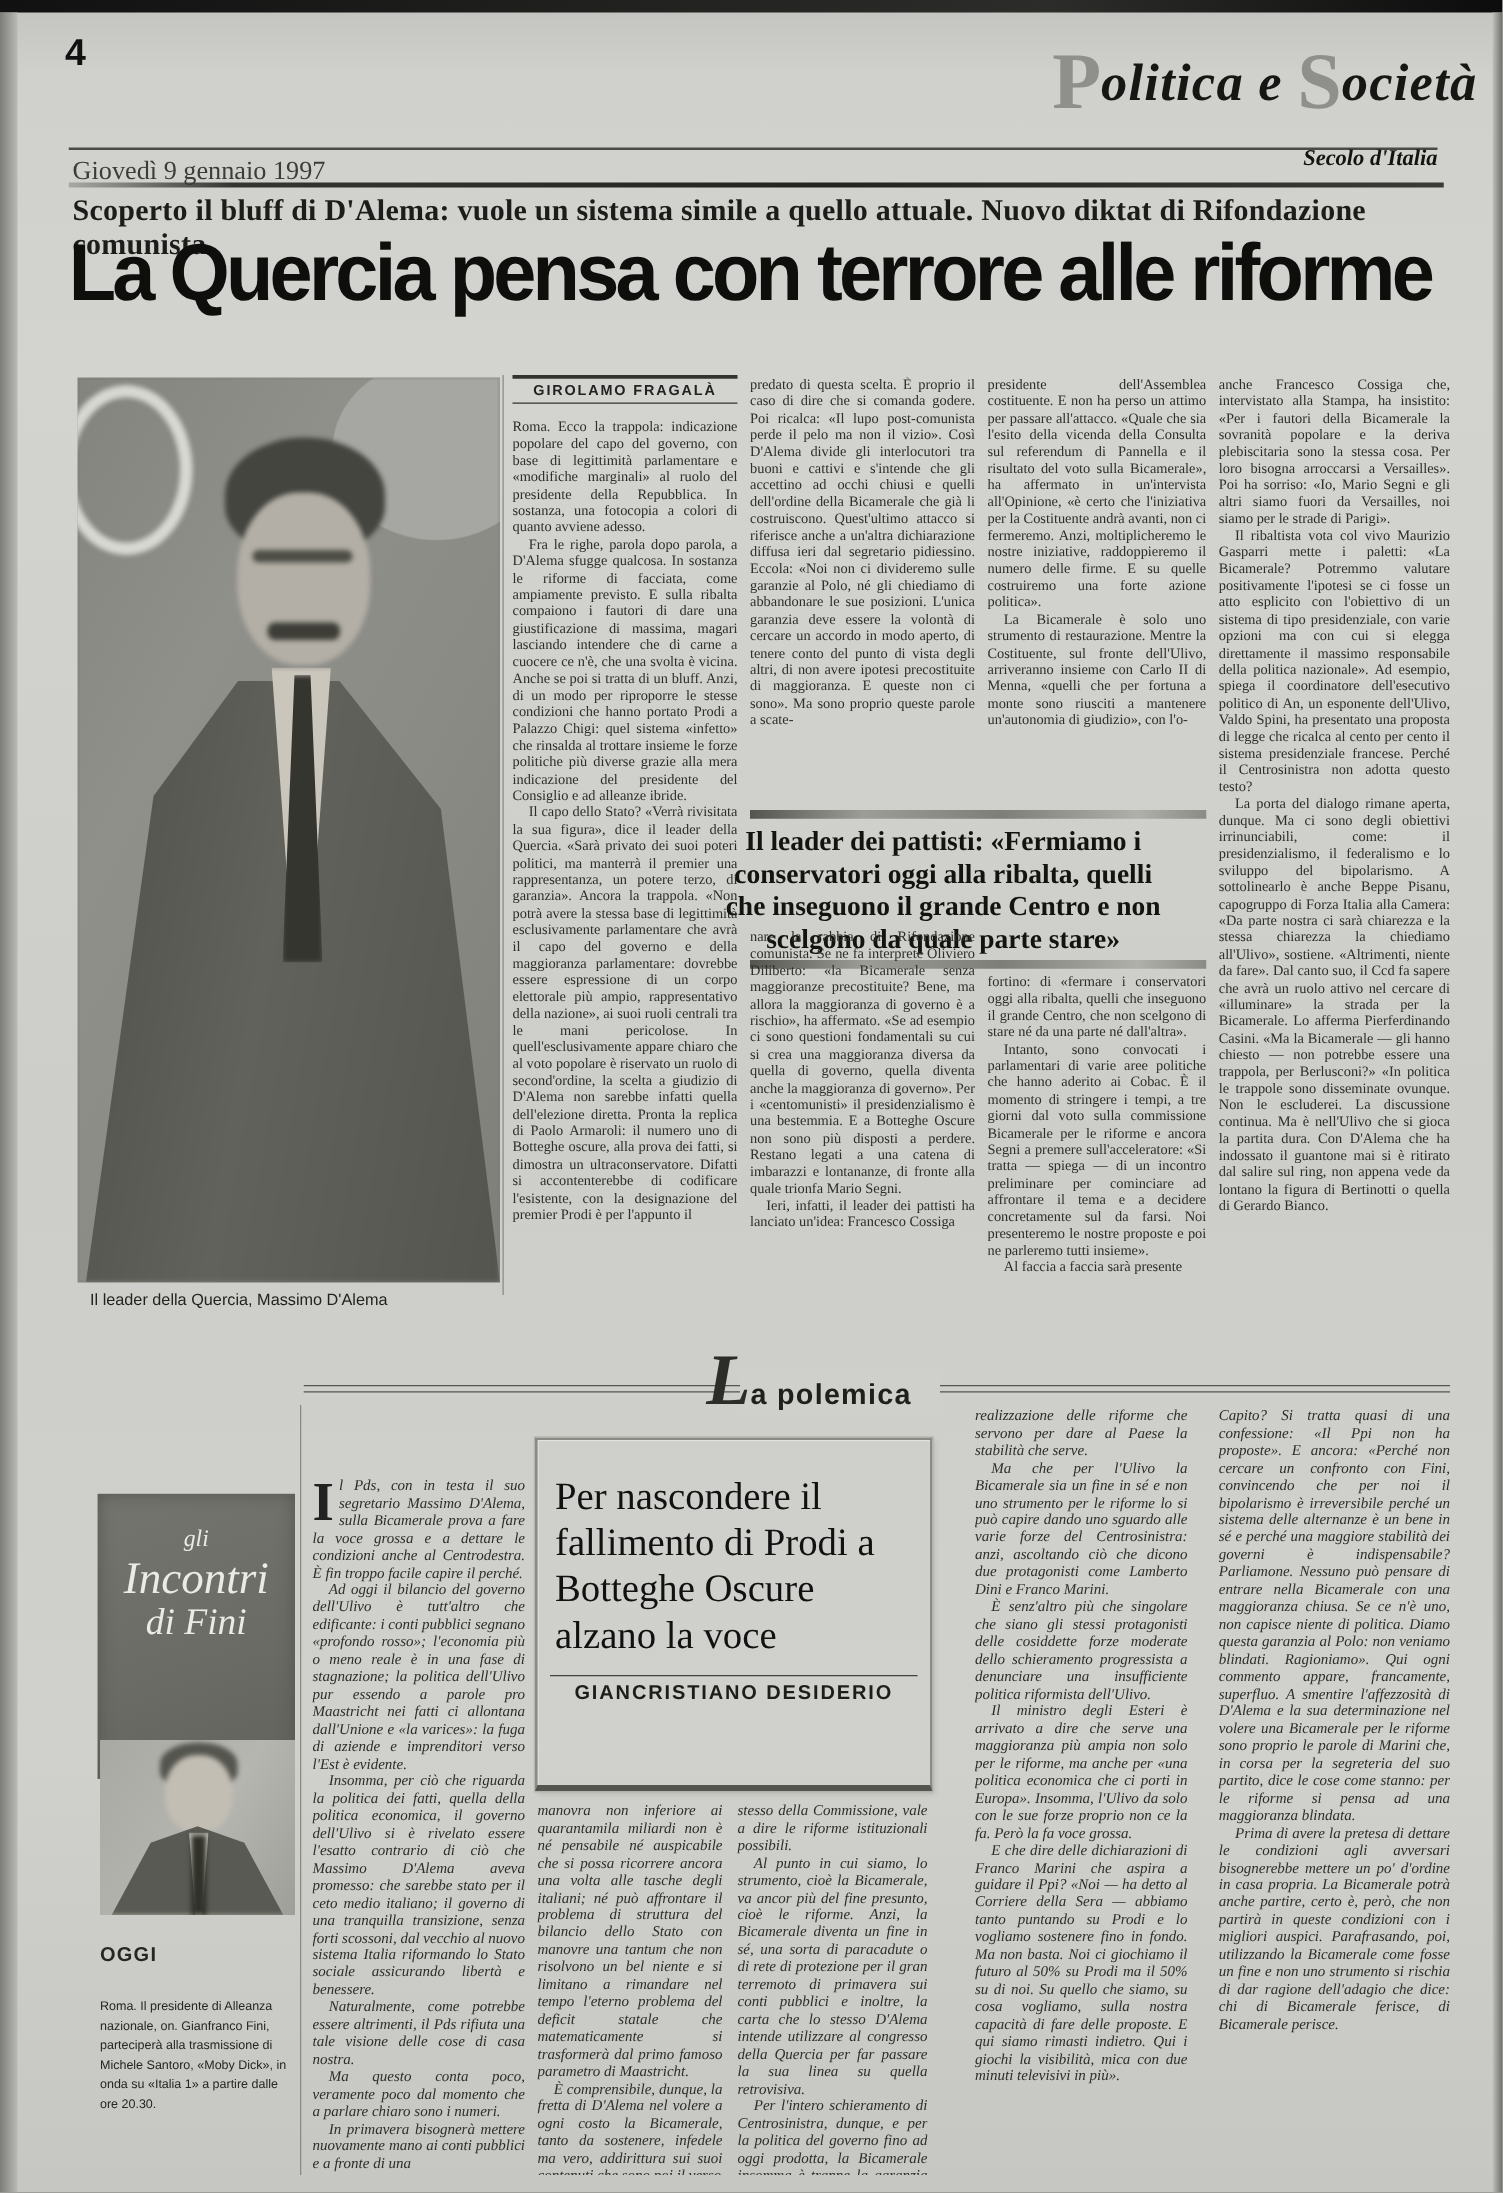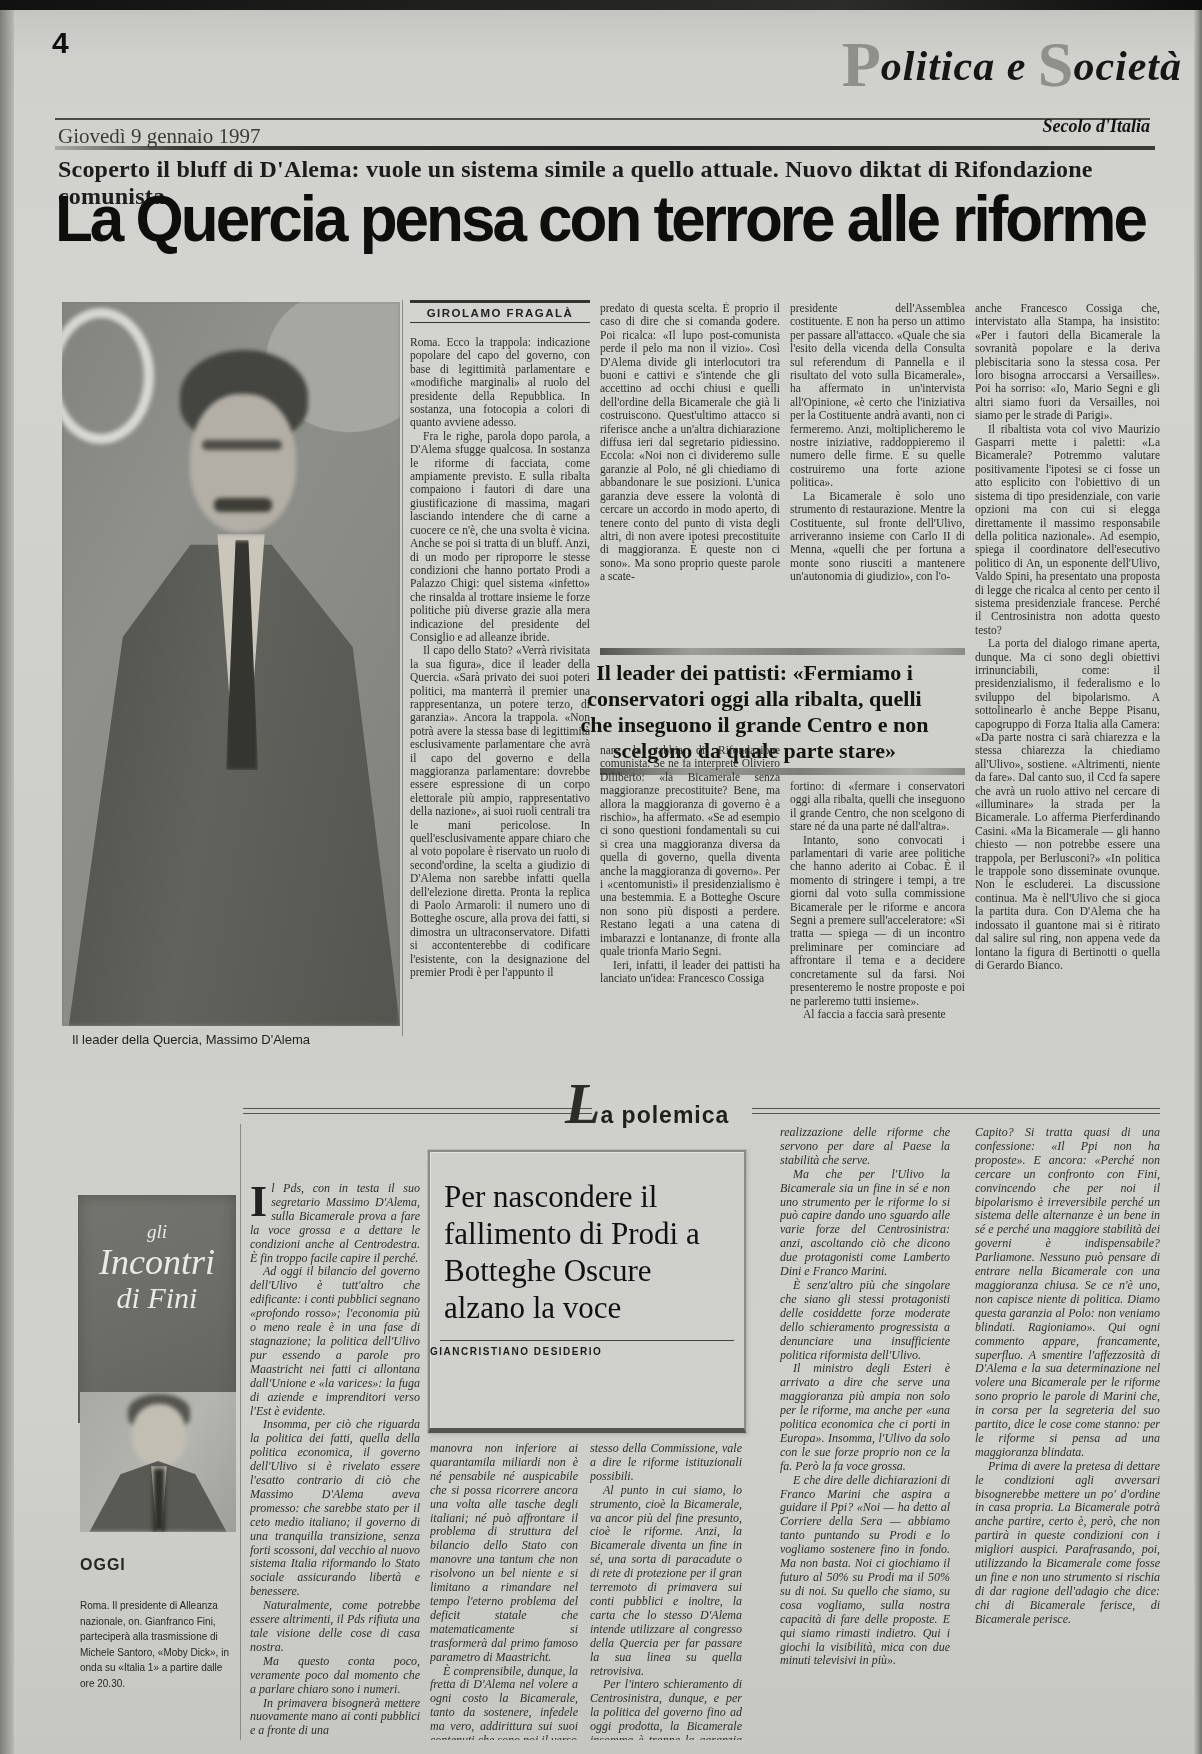--- a/index.html
+++ b/index.html
@@ -86,21 +86,21 @@
   .pA p:first-child::first-letter{float:left;font-size:44px;line-height:36px;padding:2px 4px 0 0;font-style:normal;font-weight:700;color:#222;}
   .pBoxL{left:430px;top:1442px;width:148px;height:298px;}
   .pBoxR{left:590px;top:1442px;width:152px;height:298px;}
   .pB{left:780px;top:1126px;width:170px;height:614px;}
   .pC{left:975px;top:1126px;width:185px;height:614px;}
   
   .hbox{left:428px;top:1150px;width:314px;height:276px;border:2px solid #8b8b85;outline:1px solid #b8b8b2;border-bottom:5px solid #55554f;
      box-shadow:2px 2px 4px #8a8a8455, inset 1px 1px 0 #e2e2dc;padding:0;}
   .hbox-title{margin:26px 14px 0;font-size:31px;line-height:37px;font-weight:500;color:#111;}
   .hbox-rule{margin:14px 10px 0;height:1px;background:#44443f;}
-  .hbox-byline{margin:5px 0 0;font-family:"Liberation Sans",sans-serif;font-weight:700;font-size:10px;letter-spacing:1.5px;color:#26262
+  .hbox-byline{margin:5px 0 0;text-align:center;font-family:"Liberation Sans",sans-serif;font-weight:700;font-size:16px;letter-spacing:1.5px;color:#26262
 2;}
 </style>
 </head>
 <body>
 
 <div id="paper">
 
   <div class="abs edge-top ni"></div>
   <div class="abs edge-left ni"></div>
   <div class="abs edge-right ni"></div>

